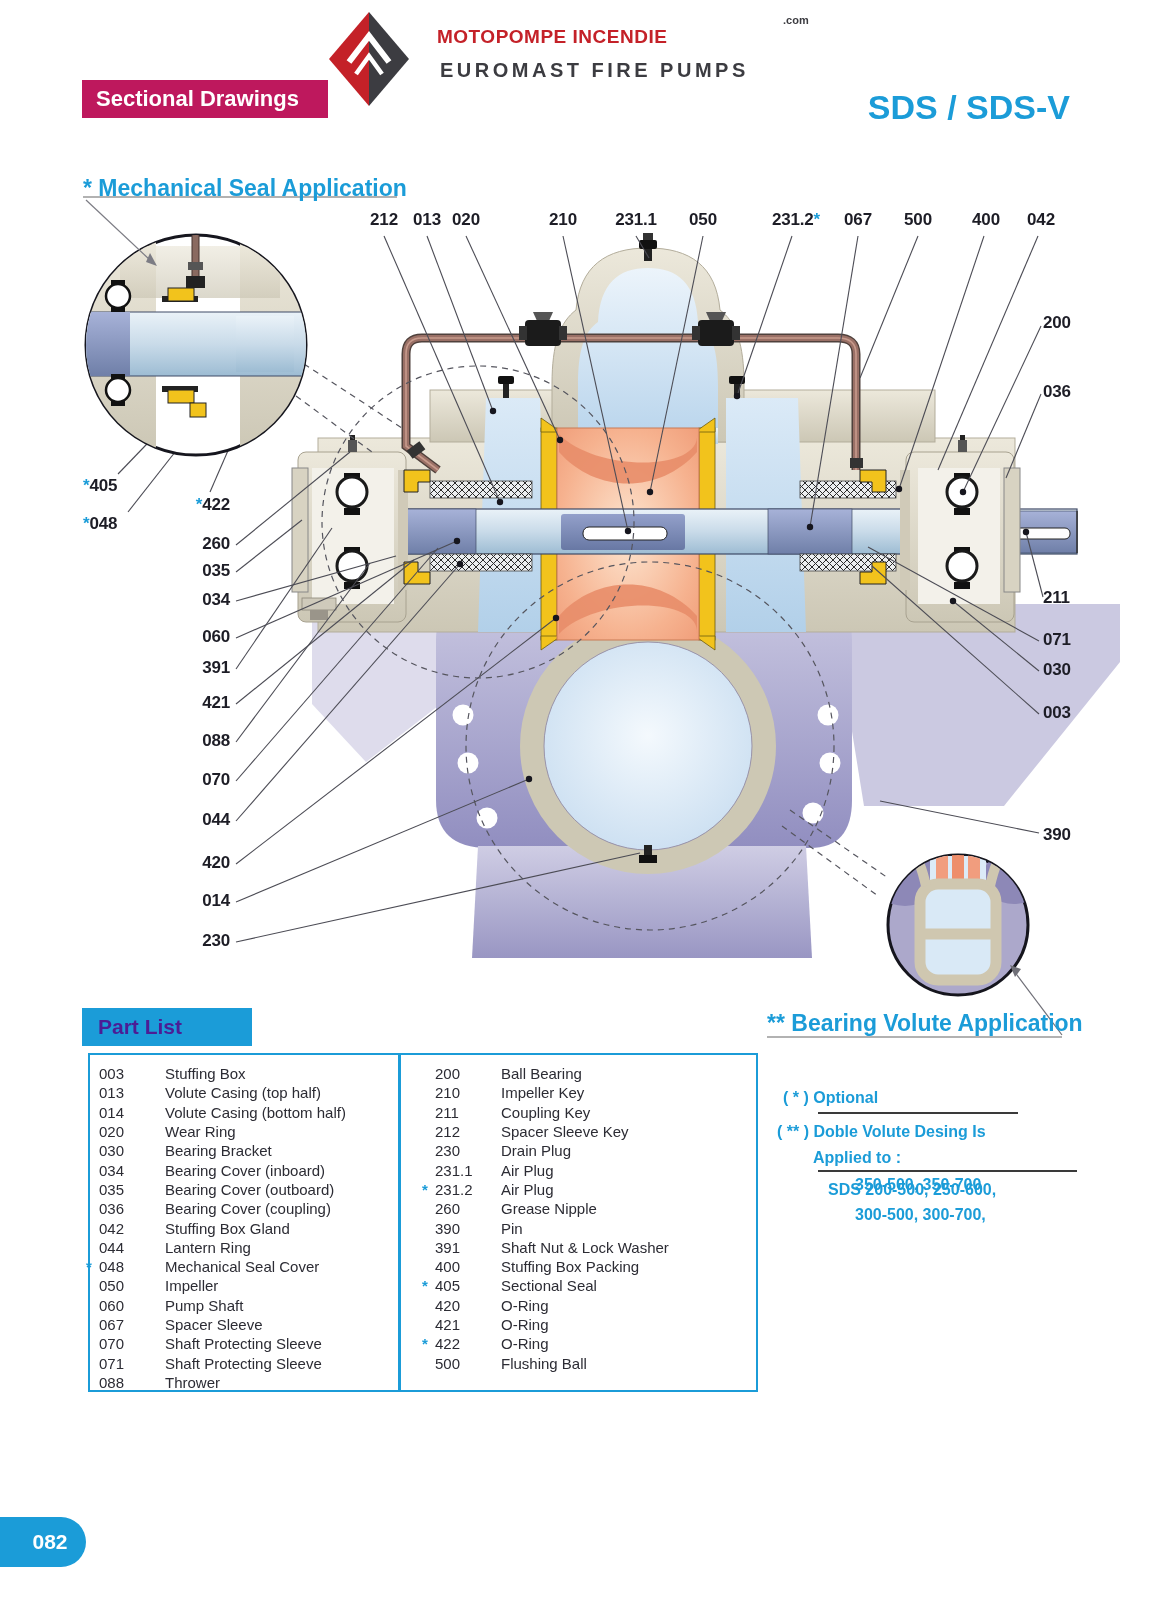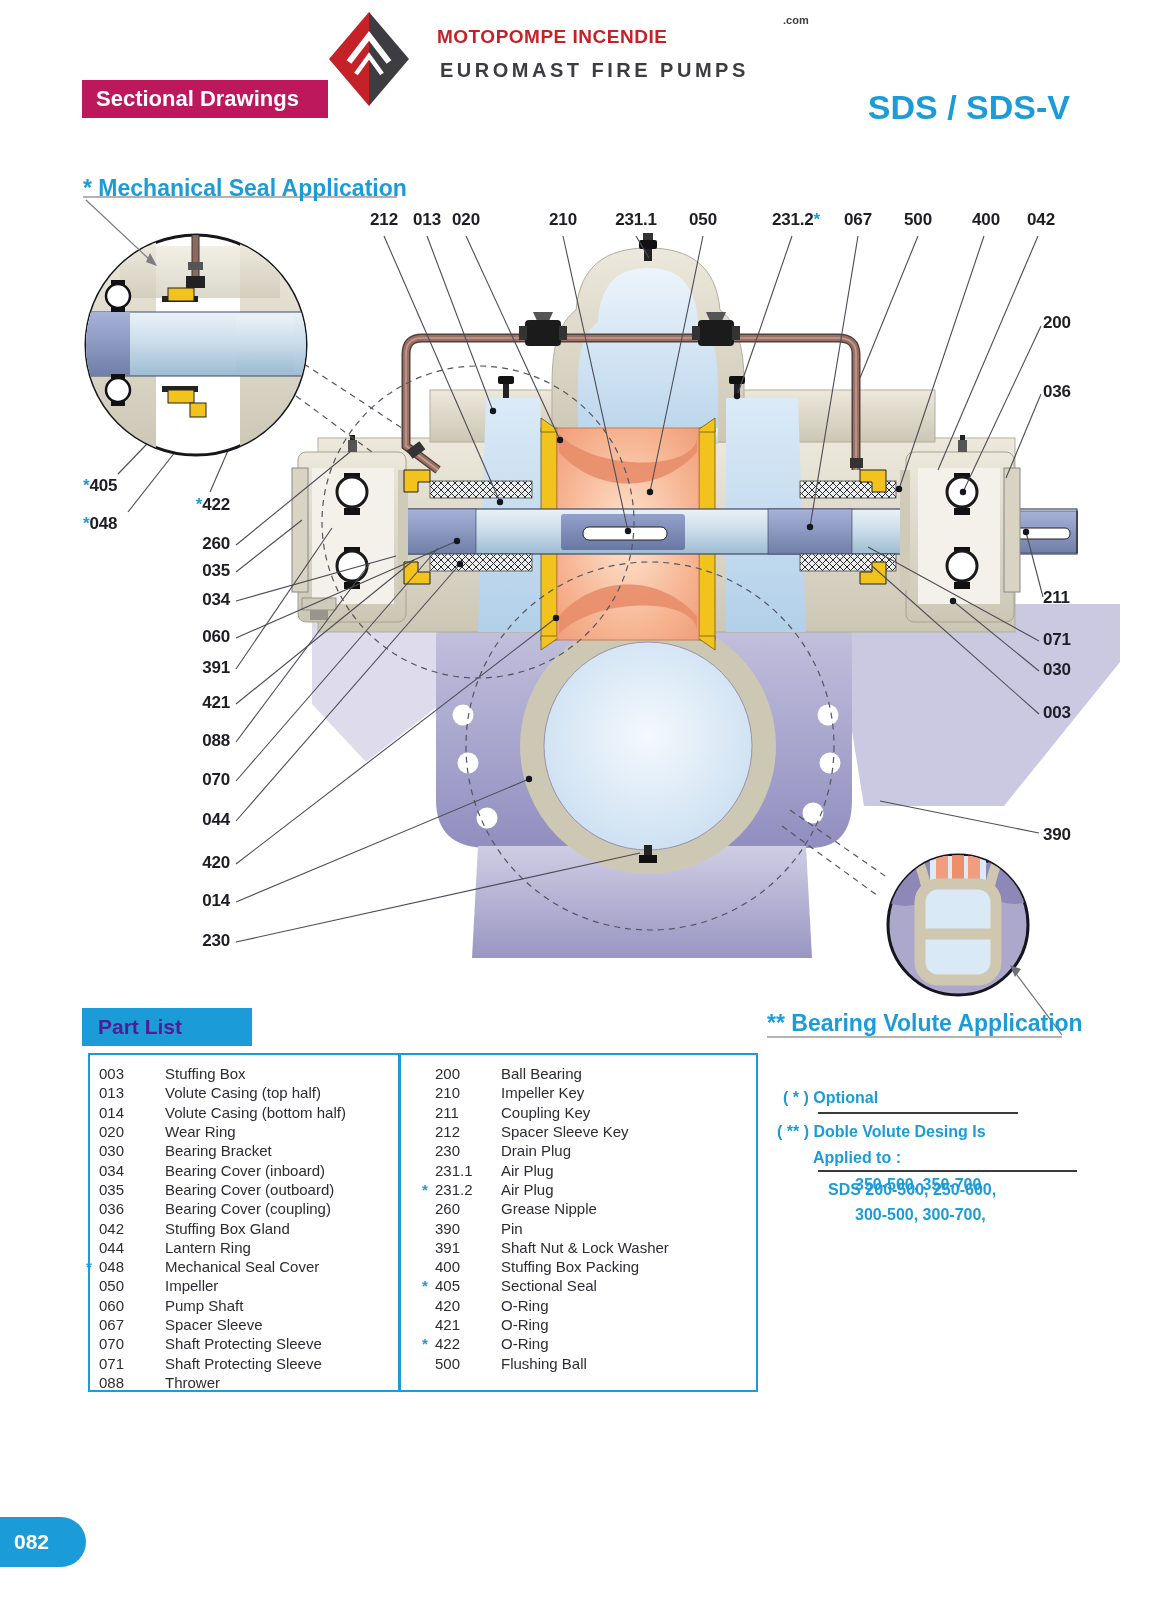--- a/index.html
+++ b/index.html
@@ -29,21 +29,21 @@
   .plist-box{left:88px;top:1053px;width:670px;height:339px;border:2.5px solid #1b9cd8;box-sizing:border-box;}
   .plist-div{left:398px;top:1053px;width:2.5px;height:339px;background:#1b9cd8;}
   .plist-col{position:absolute;}
   .prow{display:flex;height:19.3px;align-items:center;font-size:15px;color:#2c2c34;white-space:nowrap;}
   .pstar{width:13px;color:#1b9cd8;font-weight:bold;}
   .pcode{width:66px;}
   
   .bnote{font-size:16px;font-weight:bold;color:#1b9cd8;white-space:nowrap;}
   
   .page-badge{left:0;top:1517px;width:86px;height:50px;background:#1b9cd8;border-radius:0 26px 26px 0;
-        color:#fff;font-size:21px;font-weight:bold;line-height:50px;padding-left:14px;box-sizing:border-box;}
+        color:#fff;font-size:21px;font-weight:bold;line-height:50px;text-align:center;padding-left:14px;box-sizing:border-box;}
 </style>
 </head>
 <body>
 
 <div id="page">
 
   <svg width="1158" height="1600" viewBox="0 0 1158 1600">
     <defs>
       <linearGradient id="gCas" x1="0" y1="0" x2="0" y2="1">
         <stop offset="0" stop-color="#ece8db"></stop>

